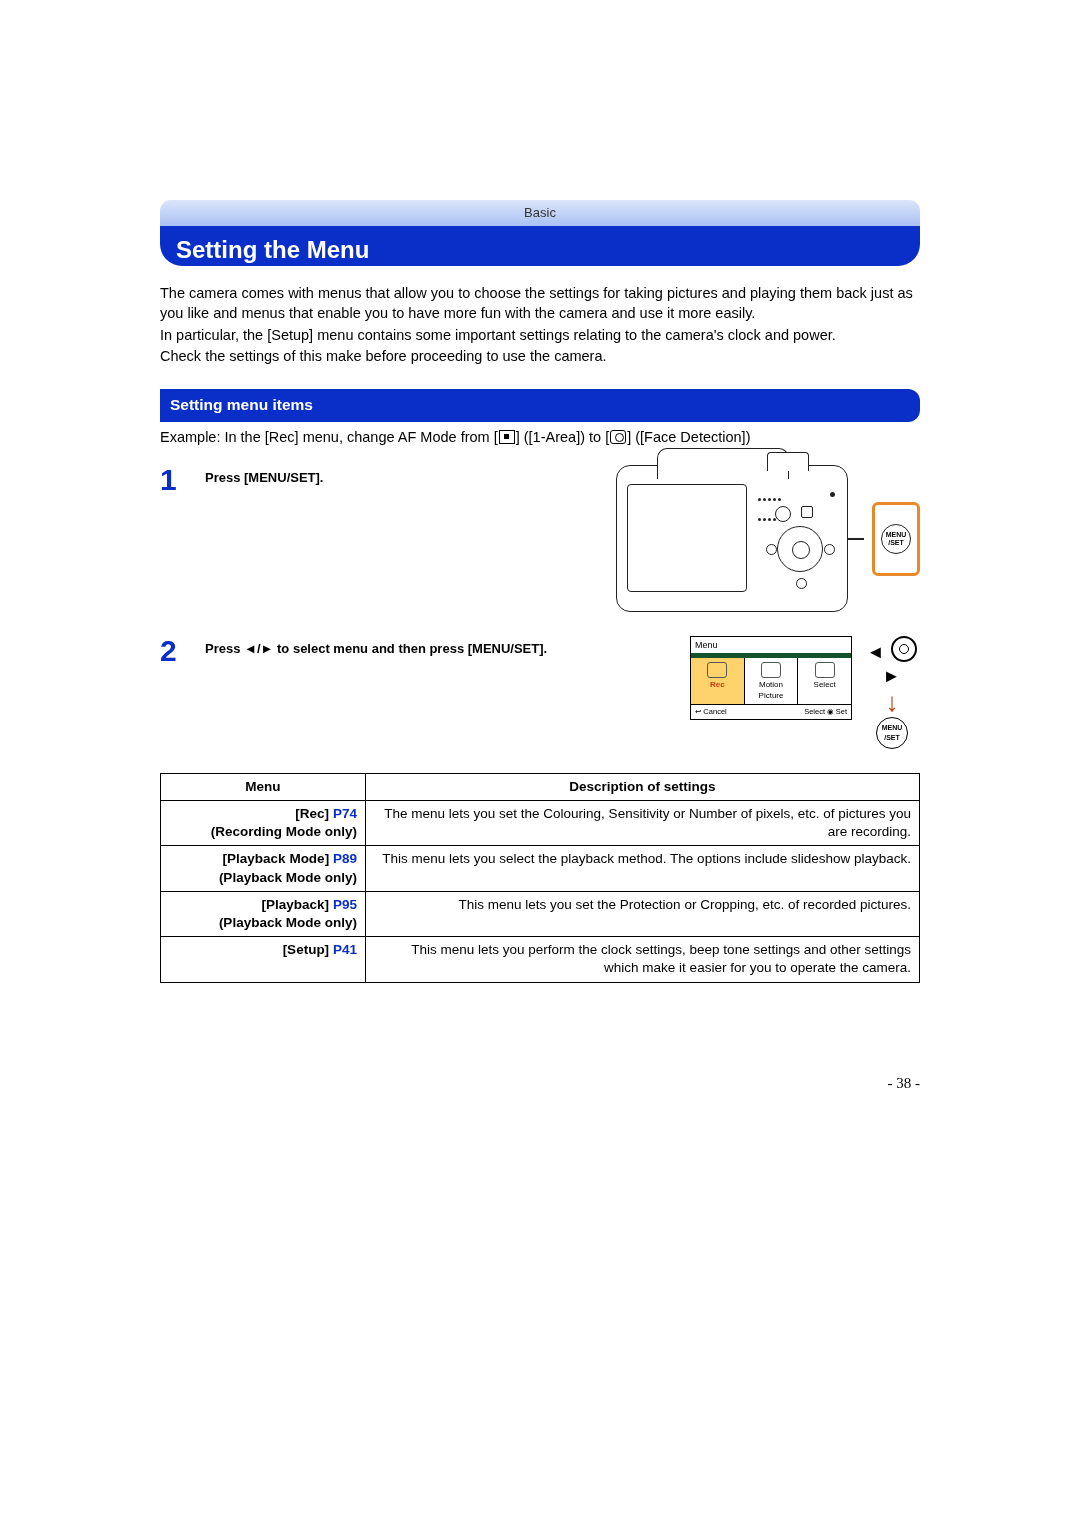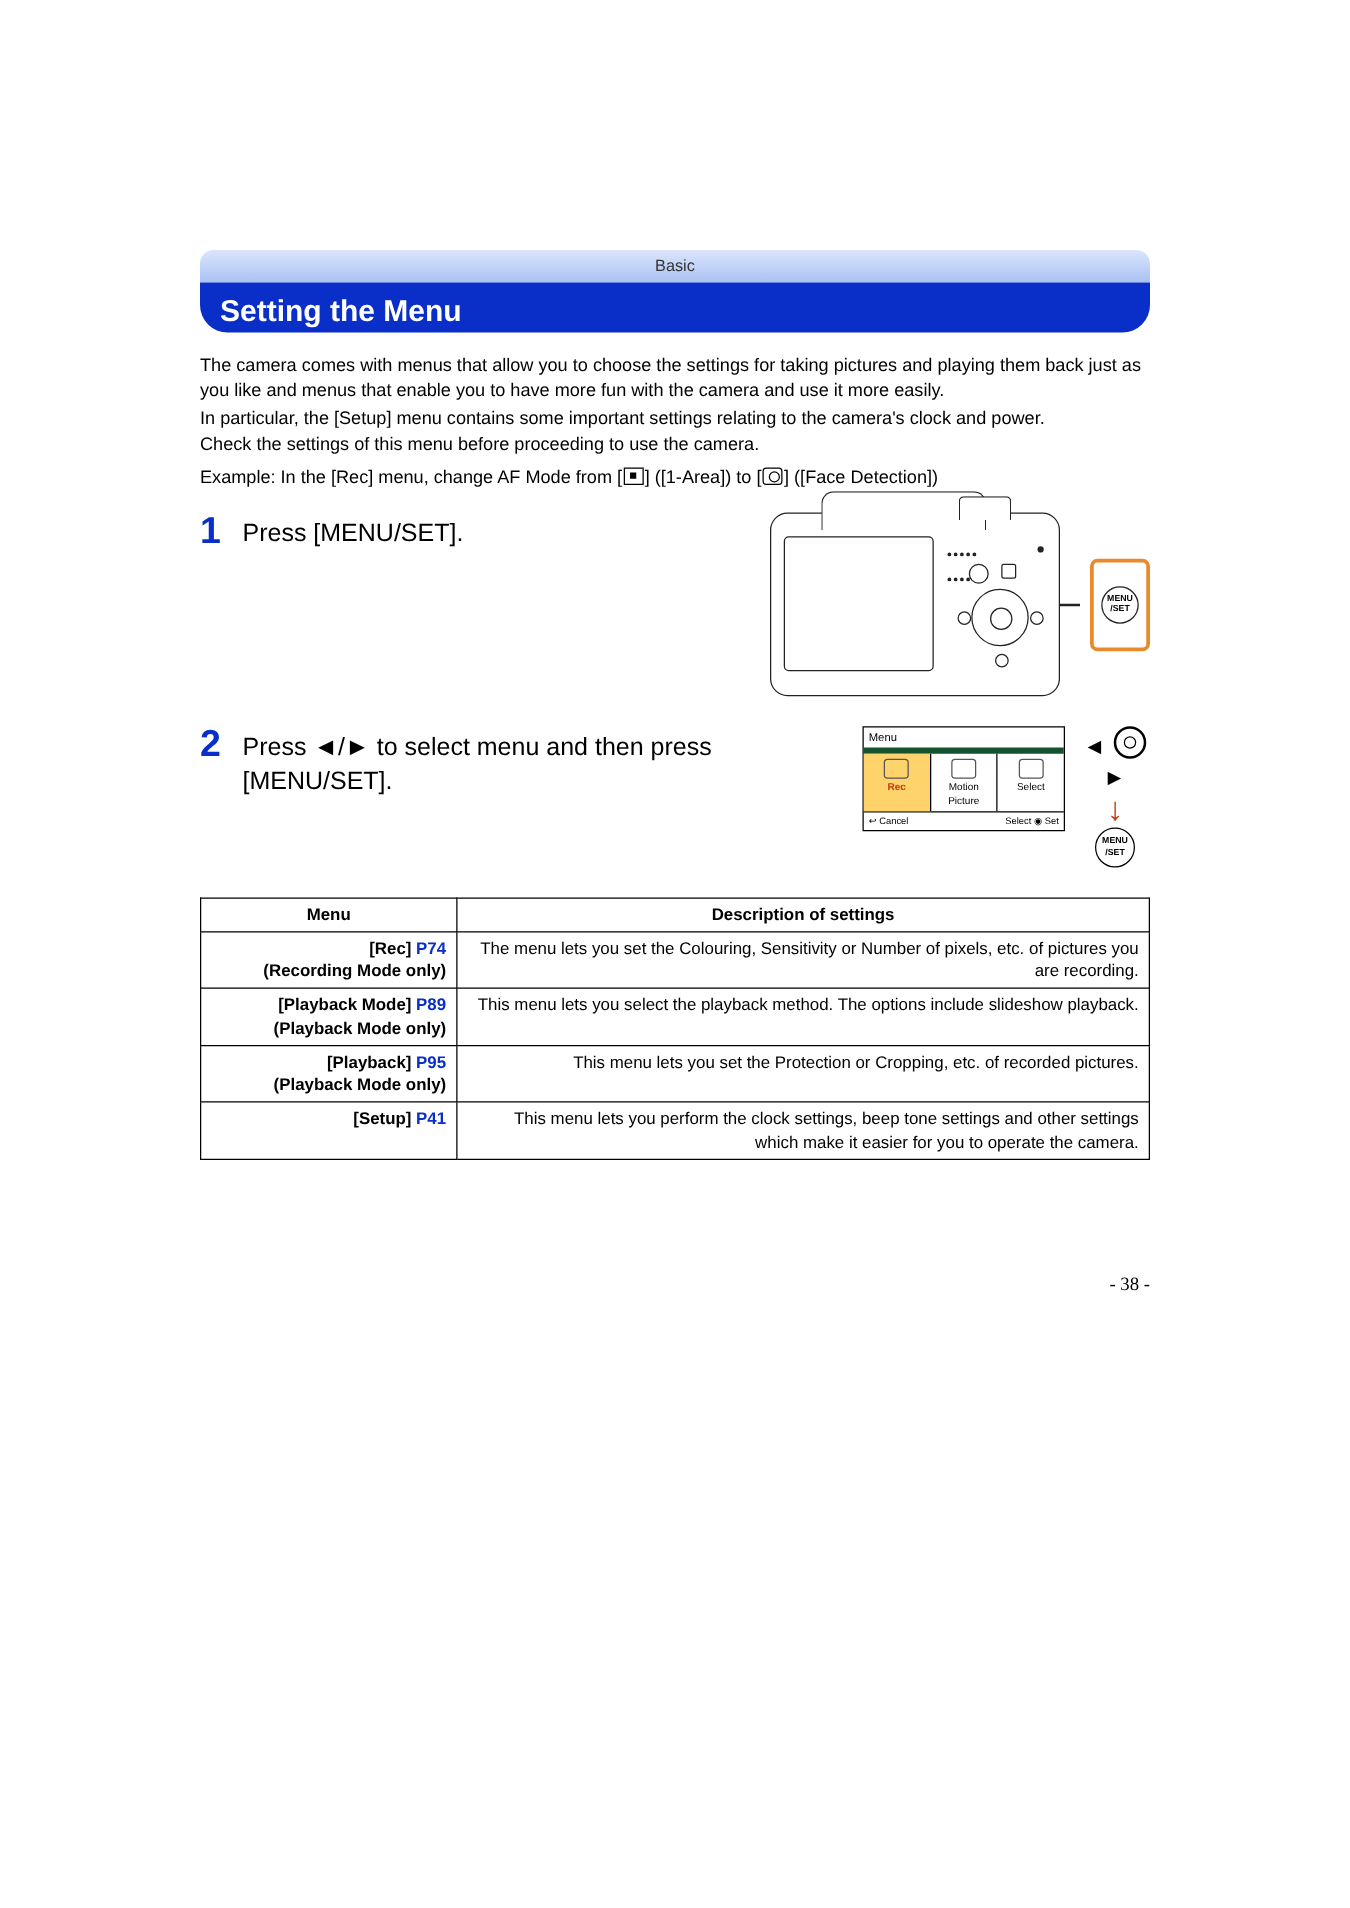--- a/index.html
+++ b/index.html
@@ -66,21 +66,21 @@
   .steps { margin-top: 18px; }
   .step-row { display: flex; align-items: flex-start; margin-bottom: 24px; }
   .step-num {
     color: #0a2fc9;
     font-size: 30px;
     font-weight: bold;
     width: 34px;
     flex: none;
     line-height: 1;
   }
-  .step-body { flex: 1; font-weight: normal; font-size: 20px; padding-top: 4px; padding-right: 10px; }
+  .step-body { flex: 1; font-weight: bold; font-size: 13px; padding-top: 4px; padding-right: 10px; margin-left: 11px; }
   .step-img { flex: none; }
   
   .camera-fig {
     display: flex; align-items: center;
   }
   .camera-body {
     width: 230px; height: 145px; border: 1.5px solid #222; border-radius: 14px;
     background: #fff; position: relative; overflow: visible;
   }
   .lens-bump { position:absolute; top:-18px; left:40px; width:130px; height:30px; border:1.5px solid #222; border-bottom:none; border-radius: 10px 10px 0 0; background:#fff; }
@@ -141,23 +141,24 @@
 <body>
 
 <div class="page">
 
   <div class="basic-band">Basic</div>
   <div class="title-band">Setting the Menu</div>
 
   <div class="intro">
     <p>The camera comes with menus that allow you to choose the settings for taking pictures and playing them back just as you like and menus that enable you to have more fun with the camera and use it more easily.</p>
     <p>In particular, the [Setup] menu contains some important settings relating to the camera's clock and power.</p>
-    <p>Check the settings of this menu before proceeding to use the camera.</p>
+    <p>Check the settings of this make before proceeding to use the camera.</p>
   </div>
 
+  <div class="section-head">Setting menu items</div>
 
   <div class="example">
     <span>Example: In the [Rec] menu, change AF Mode from [</span><span class="inline-icon square"></span><span>] ([1-Area]) to [</span><span class="inline-icon face"></span><span>] ([Face Detection])</span>
   </div>
 
   <div class="steps">
 
     <div class="step-row">
       <div class="step-num">1</div>
       <div class="step-body">Press [MENU/SET].</div>

